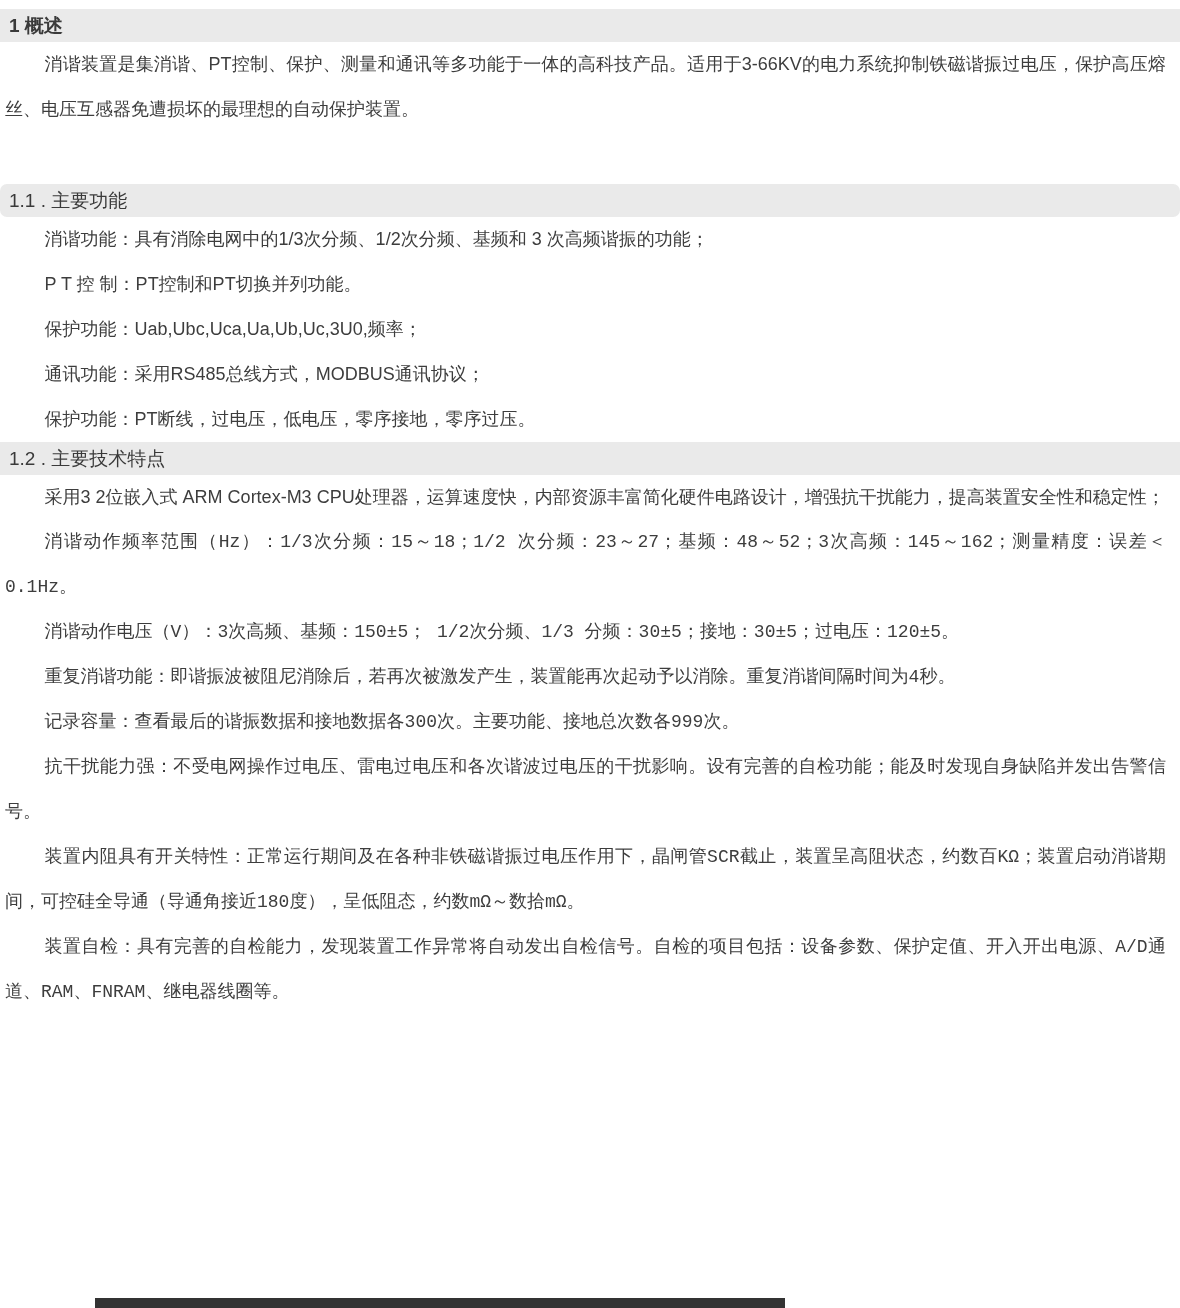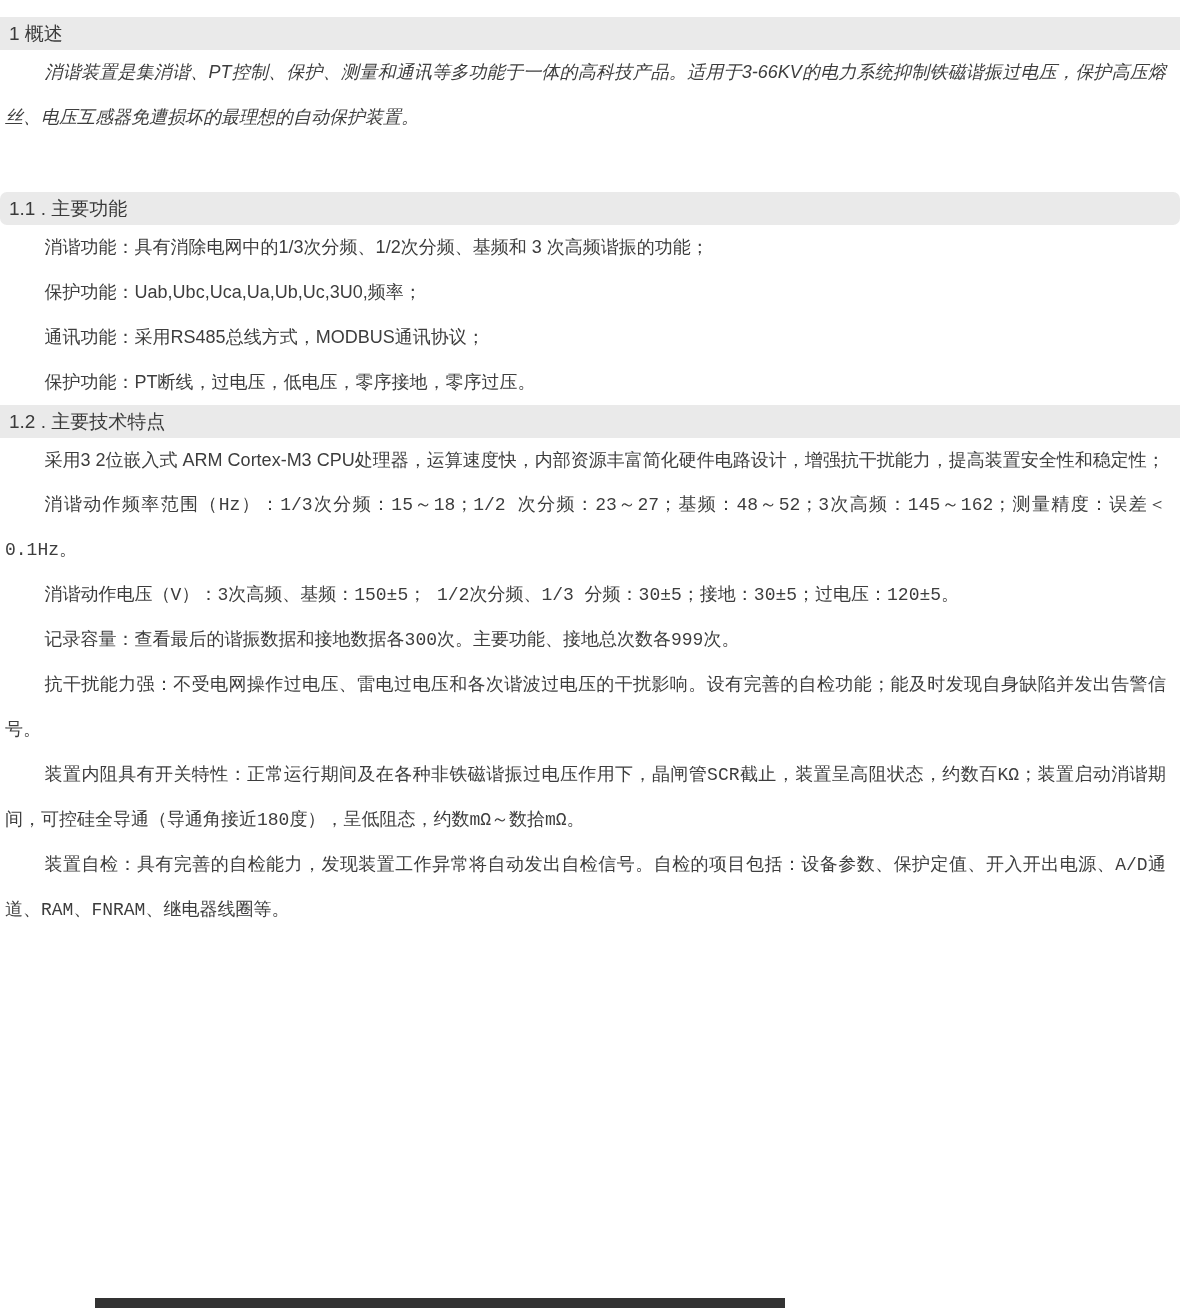--- a/index.html
+++ b/index.html
@@ -15,30 +15,30 @@
     line-height: 45px;
   }
   .sec-bar {
     background: #eaeaea;
     height: 33px;
     line-height: 33px;
     font-size: 19px;
     padding-left: 9px;
     color: #3a3a3a;
   }
-  .bar-overview  { margin-top: 17px; }
+  .bar-overview  { margin-top: 9px; font-weight: bold; }
   .bar-funcs     { margin-top: 52px; border-radius: 7px; }
   .bar-features  { margin-top: 0; }
   p.para {
     margin: 0;
     padding: 0 14px 0 5px;
     text-indent: 2.2em;
     text-align: justify;
   }
-  .p-overview { margin-top: 6px; font-style: italic; }
+  .p-overview { margin-top: 6px; }
   .p-gap-sm   { margin-top: 8px; }
   .feat-first { margin-top: 28px; }
   .feat       { margin-top: 4px; font-family: Liberation Mono, monospace; }
   .bottom-bar {
     position: absolute;
     left: 95px;
     bottom: 0;
     width: 690px;
     height: 10px;
     background: #333333;
@@ -53,31 +53,33 @@
     <span>1 概述</span>
   </div>
 
   <p class="para p-overview">消谐装置是集消谐、PT控制、保护、测量和通讯等多功能于一体的高科技产品。适用于3-66KV的电力系统抑制铁磁谐振过电压，保护高压熔丝、电压互感器免遭损坏的最理想的自动保护装置。</p>
 
   <div class="sec-bar bar-funcs">
     <span>1.1 . 主要功能</span>
   </div>
 
   <p class="para p-gap-sm">消谐功能：具有消除电网中的1/3次分频、1/2次分频、基频和 3 次高频谐振的功能；</p>
+  <p class="para">P T 控 制：PT控制和PT切换并列功能。</p>
   <p class="para">保护功能：Uab,Ubc,Uca,Ua,Ub,Uc,3U0,频率；</p>
   <p class="para">通讯功能：采用RS485总线方式，MODBUS通讯协议；</p>
   <p class="para">保护功能：PT断线，过电压，低电压，零序接地，零序过压。</p>
 
   <div class="sec-bar bar-features">
     <span>1.2 . 主要技术特点</span>
   </div>
 
   <p class="para feat-first">采用3 2位嵌入式 ARM Cortex-M3 CPU处理器，运算速度快，内部资源丰富简化硬件电路设计，增强抗干扰能力，提高装置安全性和稳定性；</p>
   <p class="para feat">消谐动作频率范围（Hz）：1/3次分频：15～18；1/2 次分频：23～27；基频：48～52；3次高频：145～162；测量精度：误差＜0.1Hz。</p>
   <p class="para feat">消谐动作电压（V）：3次高频、基频：150±5； 1/2次分频、1/3 分频：30±5；接地：30±5；过电压：120±5。</p>
+  <p class="para feat">重复消谐功能：即谐振波被阻尼消除后，若再次被激发产生，装置能再次起动予以消除。重复消谐间隔时间为4秒。</p>
   <p class="para feat">记录容量：查看最后的谐振数据和接地数据各300次。主要功能、接地总次数各999次。</p>
   <p class="para feat">抗干扰能力强：不受电网操作过电压、雷电过电压和各次谐波过电压的干扰影响。设有完善的自检功能；能及时发现自身缺陷并发出告警信号。</p>
   <p class="para feat">装置内阻具有开关特性：正常运行期间及在各种非铁磁谐振过电压作用下，晶闸管SCR截止，装置呈高阻状态，约数百KΩ；装置启动消谐期间，可控硅全导通（导通角接近180度），呈低阻态，约数mΩ～数拾mΩ。</p>
   <p class="para feat">装置自检：具有完善的自检能力，发现装置工作异常将自动发出自检信号。自检的项目包括：设备参数、保护定值、开入开出电源、A/D通道、RAM、FNRAM、继电器线圈等。</p>
 
   <div class="bottom-bar"></div>
 
 </div>
 
 </body></html>

